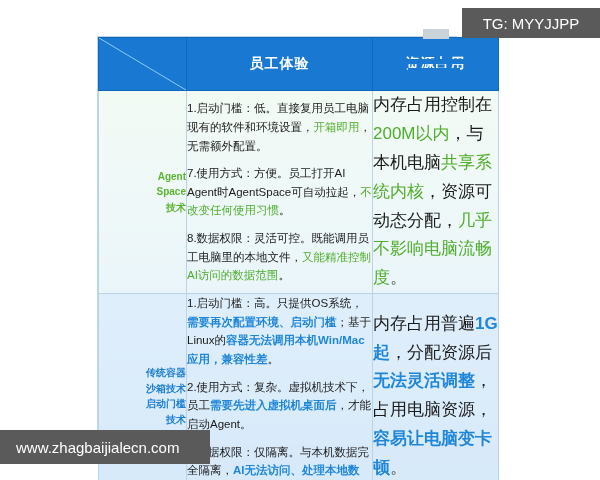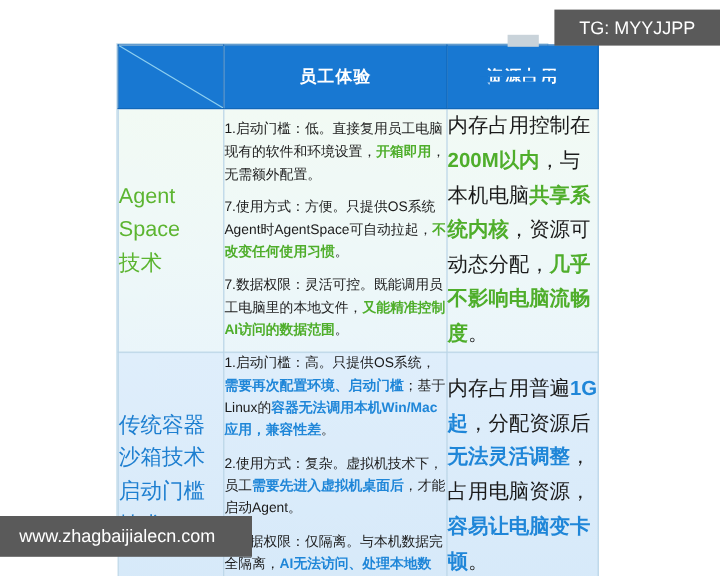--- a/index.html
+++ b/index.html
@@ -105,23 +105,23 @@
     width: 52px;
     height: 4px;
     background: #1878d2;
   }
 
   
   .row-a td { background: linear-gradient(180deg, #f2faf4 0%, #eef8f8 60%, #eaf5fa 100%); }
   .row-b td { background: linear-gradient(180deg, #dfeefb 0%, #d6e9f9 100%); }
 
   .cell-label {
-    text-align: left;
-    font-size: 18px;
-    font-weight: normal;
+    text-align: right;
+    font-size: 10px;
+    font-weight: bold;
     line-height: 1.55;
     padding: 6px 4px;
   }
   .row-a .cell-label { color: #5cb531; }
   .row-b .cell-label { color: #1e7fd0; }
 
   .cell-exp {
     padding: 10px 9px 10px 10px;
     font-size: 11.5px;
     line-height: 1.62;
@@ -131,21 +131,21 @@
     padding: 10px 10px;
     font-size: 17px;
     line-height: 1.7;
     color: #1b1b1b;
   }
 
   .pt { margin: 0 0 9px 0; }
   .pt:last-child { margin-bottom: 0; }
 
   .lead { font-weight: normal; }
-  .hl-green { color: #4fae2b; font-weight: bold; }
+  .hl-green { color: #4fae2b; font-weight: normal; }
   .hl-blue  { color: #1f86d8; font-weight: bold; }
 
   
   .wm {
     position: absolute;
     background: #5a5a5a;
     color: #ffffff;
     font-size: 15px;
     display: flex;
     align-items: center;
@@ -199,22 +199,22 @@
             </span>
           </th>
         </tr>
       </thead>
 
       <tbody>
         <tr class="row-a">
           <td class="cell-label"><span>Agent</span><br><span>Space</span><br><span>技术</span></td>
           <td class="cell-exp">
               <p class="pt"><span class="lead">1.启动门槛：低。</span><span>直接复用员工电脑现有的软件和环境设置，</span><span class="hl-green">开箱即用</span><span>，无需额外配置。</span></p>
-              <p class="pt"><span class="lead">7.使用方式：方便。</span><span>只提供OS系统 Agent时AgentSpace可自动拉起，</span><span class="hl-green">不改变任何使用习惯</span><span>。</span></p>
-              <p class="pt"><span class="lead">7.数据权限：灵活可控。</span><span>既能调用员工电脑里的本地文件，</span><span class="hl-green">又能精准控制AI访问的数据范围</span><span>。</span></p>
+              <p class="pt"><span class="lead">7.使用方式：方便。</span><span>员工打开AI Agent时AgentSpace可自动拉起，</span><span class="hl-green">不改变任何使用习惯</span><span>。</span></p>
+              <p class="pt"><span class="lead">8.数据权限：灵活可控。</span><span>既能调用员工电脑里的本地文件，</span><span class="hl-green">又能精准控制AI访问的数据范围</span><span>。</span></p>
             </td>
           <td class="cell-res"><span>内存占用控制在</span><span class="hl-green">200M以内</span><span>，与本机电脑</span><span class="hl-green">共享系统内核</span><span>，资源可动态分配，</span><span class="hl-green">几乎不影响电脑流畅度</span><span>。</span></td>
         </tr>
         <tr class="row-b">
           <td class="cell-label"><span>传统容器</span><br><span>沙箱技术</span><br><span>启动门槛</span><br><span>技术</span></td>
           <td class="cell-exp">
               <p class="pt"><span class="lead">1.启动门槛：高。</span><span>只提供OS系统，</span><span class="hl-blue">需要再次配置环境、启动门槛</span><span>；基于Linux的</span><span class="hl-blue">容器无法调用本机Win/Mac应用，兼容性差</span><span>。</span></p>
               <p class="pt"><span class="lead">2.使用方式：复杂。</span><span>虚拟机技术下，员工</span><span class="hl-blue">需要先进入虚拟机桌面后</span><span>，才能启动Agent。</span></p>
               <p class="pt"><span class="lead">3.数据权限：仅隔离。</span><span>与本机数据完全隔离，</span><span class="hl-blue">AI无法访问、处理本地数据</span><span>。</span></p>
             </td>

